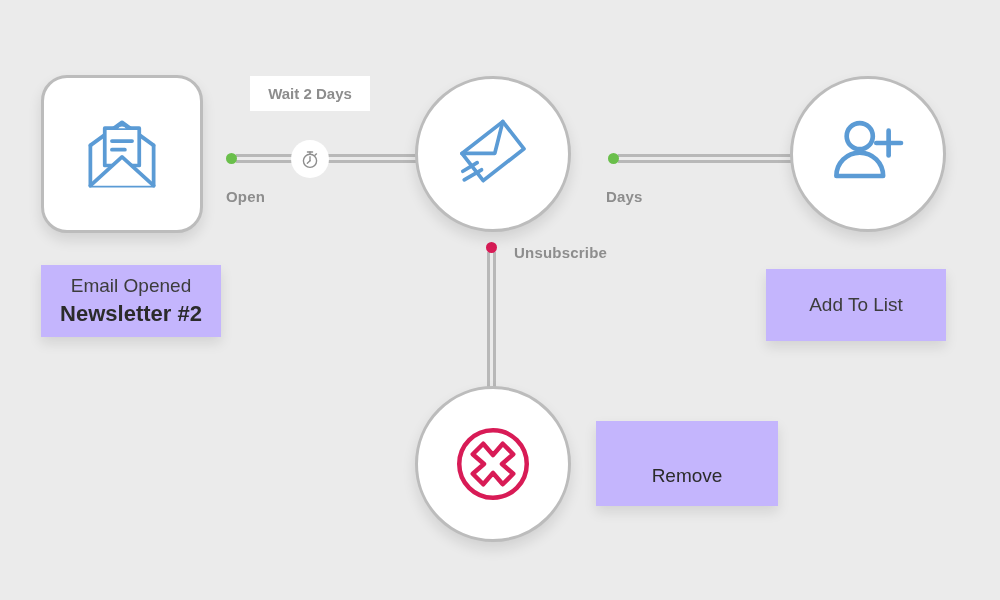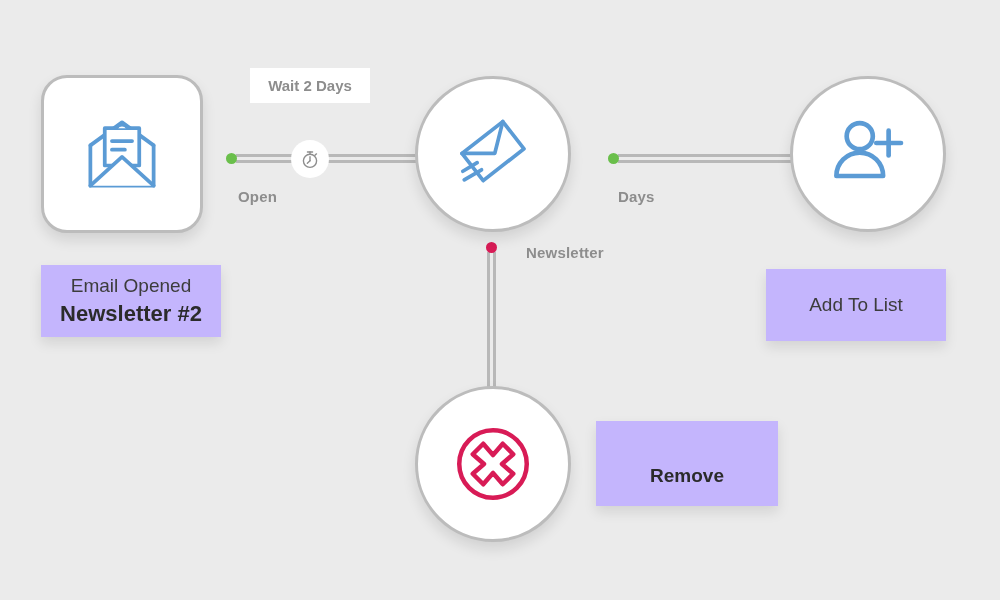--- a/index.html
+++ b/index.html
@@ -43,21 +43,20 @@
   .dot-green { background: #6abf4b; }
   .dot-pink  { background: #d81b56; }
 
   .edge-label {
     position: absolute;
     font-size: 15px;
     font-weight: bold;
     color: #8d8d8d;
     letter-spacing: .2px;
     white-space: nowrap;
-    margin-left: 12px;
   }
 
   
   .node-circle {
     position: absolute;
     border-radius: 50%;
     background: #ffffff;
     border: 3px solid #bcbcbc;
     box-sizing: border-box;
     box-shadow: 0 7px 14px rgba(0,0,0,0.11);
@@ -108,21 +107,21 @@
   }
   .card-line-2 {
     font-size: 22px;
     font-weight: bold;
     color: #2b2b2b;
     line-height: 1.35;
     white-space: nowrap;
   }
   .card-single {
     font-size: 19px;
-    font-weight: bold;
+    font-weight: normal;
     color: #2b2b2b;
     white-space: nowrap;
     margin-top: 24px;
   }
   .chip {
     position: absolute;
     background: #ffffff;
     display: flex;
     align-items: center;
     justify-content: center;
@@ -145,31 +144,31 @@
     <svg width="22" height="22" viewBox="0 0 24 24" fill="none" stroke="#8d8d8d" stroke-width="1.5" stroke-linecap="round">
       <circle cx="12" cy="14" r="7.2"></circle>
       <line x1="12" y1="14" x2="12" y2="9.6"></line>
       <line x1="12" y1="14" x2="9.1" y2="16.6"></line>
       <line x1="12" y1="6.8" x2="12" y2="4.4"></line>
       <line x1="9.2" y1="4.4" x2="14.8" y2="4.4"></line>
       <line x1="17.4" y1="8" x2="19.1" y2="6.4"></line>
     </svg>
   </div>
 
-  <div class="chip" style="left:250px; top:68px; width:120px; height:35px;">
+  <div class="chip" style="left:250px; top:76px; width:120px; height:35px;">
     <span>Wait 2 Days</span>
   </div>
 
   <div class="conn-h" style="left:618px; top:154px; width:190px;"></div>
   <div class="dot dot-green" style="left:608px; top:153px;"></div>
   <div class="edge-label" style="left:606px; top:188px;">Days</div>
 
   <div class="conn-v" style="left:487px; top:252px; height:170px;"></div>
   <div class="dot dot-pink" style="left:486px; top:242px;"></div>
-  <div class="edge-label" style="left:514px; top:244px;">Newsletter</div>
+  <div class="edge-label" style="left:514px; top:244px;">Unsubscribe</div>
 
   <div class="node-rounded" style="left:41px; top:75px; width:162px; height:158px;">
     <svg width="92" height="92" viewBox="0 0 64 64" fill="none" stroke="#5b9bd5" stroke-width="2.6" stroke-linejoin="round" stroke-linecap="round">
       <path d="M10 26 L32 10 L54 26"></path>
       <path d="M10 26 L10 54 L54 54 L54 26"></path>
       <rect x="20" y="14" width="24" height="26" fill="#ffffff" stroke="#5b9bd5"></rect>
       <path d="M28 14 a4.5 4.5 0 0 1 8 0" fill="#ffffff" stroke="#5b9bd5"></path>
       <line x1="25" y1="23" x2="39" y2="23"></line>
       <line x1="25" y1="29" x2="34" y2="29"></line>
       <path d="M10 54 L32 34 L54 54" fill="#ffffff" stroke="#5b9bd5"></path>

